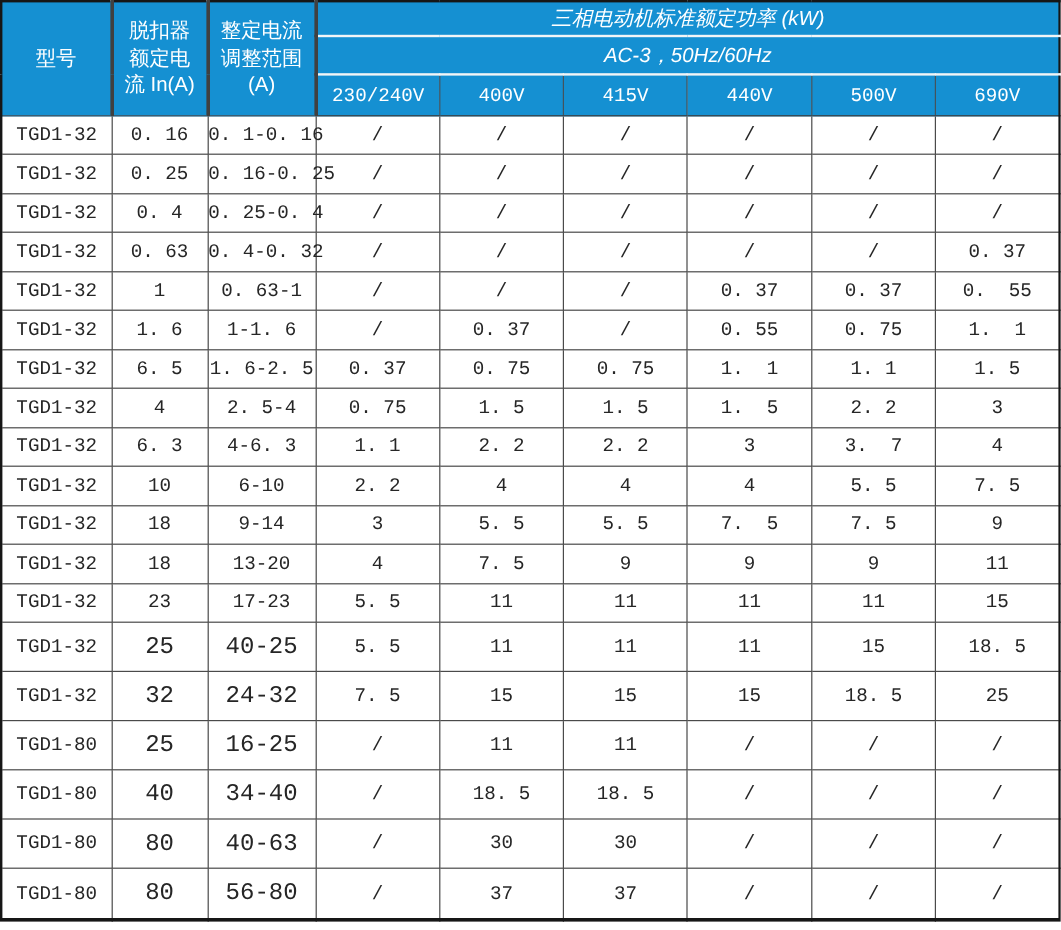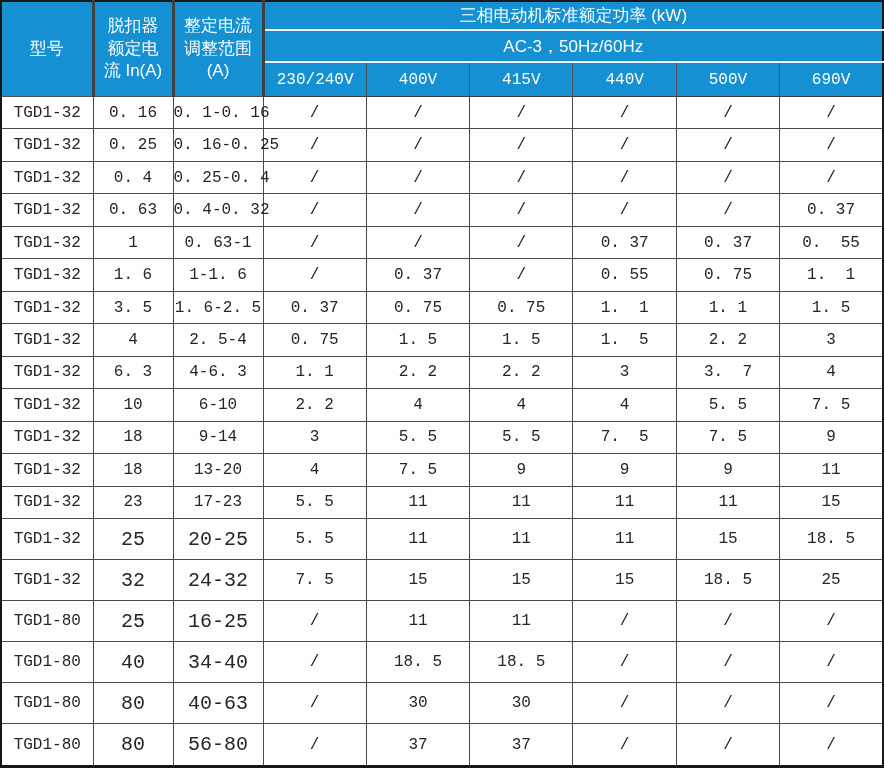--- a/index.html
+++ b/index.html
@@ -37,20 +37,21 @@
   th.left-th {
     border-right: 3px solid #404040;
     border-bottom: 1px solid #44535c;
     white-space: pre-line;
     line-height: 1.35;
   }
   th.span-th {
     border-left: 1px solid #44535c;
     border-bottom: 2px solid #f2f5f7;
     height: 27px;
+    font-style: italic;
   }
   th.ac-th { height: 30px; }
   tr.volt-row th {
     border-left: 1px solid #44535c;
     border-bottom: 1px solid #3c3c3c;
     height: 33px;
     font-size: 16px;
     font-family: "Liberation Mono", monospace;
     margin-top: 24px;
   }
@@ -169,21 +170,21 @@
           <td>1-1. 6</td>
           <td>/</td>
           <td>0. 37</td>
           <td>/</td>
           <td>0. 55</td>
           <td>0. 75</td>
           <td>1.  1</td>
         </tr>
         <tr>
           <td>TGD1-32</td>
-          <td>3. 5</td>
+          <td>6. 5</td>
           <td>1. 6-2. 5</td>
           <td>0. 37</td>
           <td>0. 75</td>
           <td>0. 75</td>
           <td>1.  1</td>
           <td>1. 1</td>
           <td>1. 5</td>
         </tr>
         <tr>
           <td>TGD1-32</td>
@@ -247,21 +248,21 @@
           <td>5. 5</td>
           <td>11</td>
           <td>11</td>
           <td>11</td>
           <td>11</td>
           <td>15</td>
         </tr>
         <tr>
           <td>TGD1-32</td>
           <td class="lg">25</td>
-          <td class="lg">20-25</td>
+          <td class="lg">40-25</td>
           <td>5. 5</td>
           <td>11</td>
           <td>11</td>
           <td>11</td>
           <td>15</td>
           <td>18. 5</td>
         </tr>
         <tr>
           <td>TGD1-32</td>
           <td class="lg">32</td>

